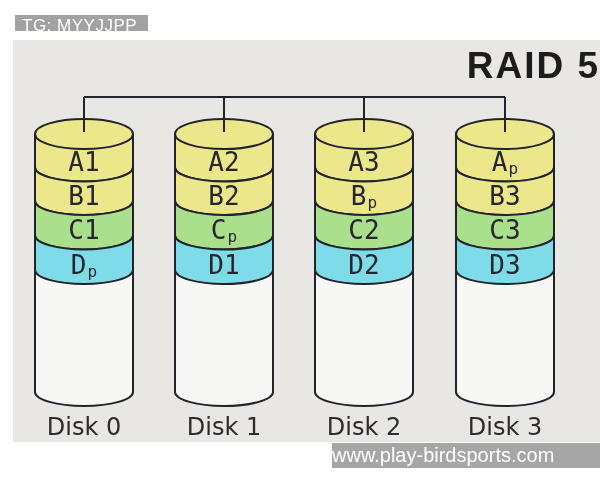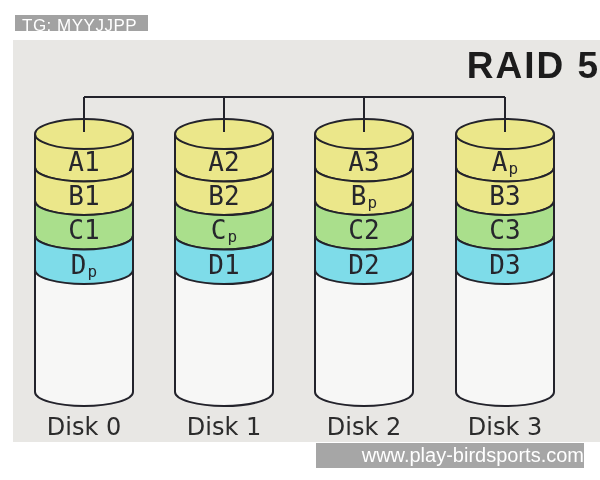--- a/index.html
+++ b/index.html
@@ -40,27 +40,27 @@
     width: 600px;
     text-align: right;
     font-size: 37px;
     font-weight: 600;
     letter-spacing: 2px;
     color: #1c1c1c;
     font-family: "Liberation Sans", sans-serif;
   }
   .watermark-bar {
     position: absolute;
-    left: 316px; top: 443px;
+    left: 332px; top: 443px;
     width: 268px; height: 25px;
     background: var(--watermark-bg, #a6a6a6);
     color: #ffffff;
     font-size: 20px;
     line-height: 25px;
-    text-align: right;
+    text-align: left;
     white-space: nowrap;
   }
   svg#diagram {
     position: absolute; left: 0; top: 0;
     width: 600px; height: 480px;
   }
 </style>
 </head>
 <body>
 

